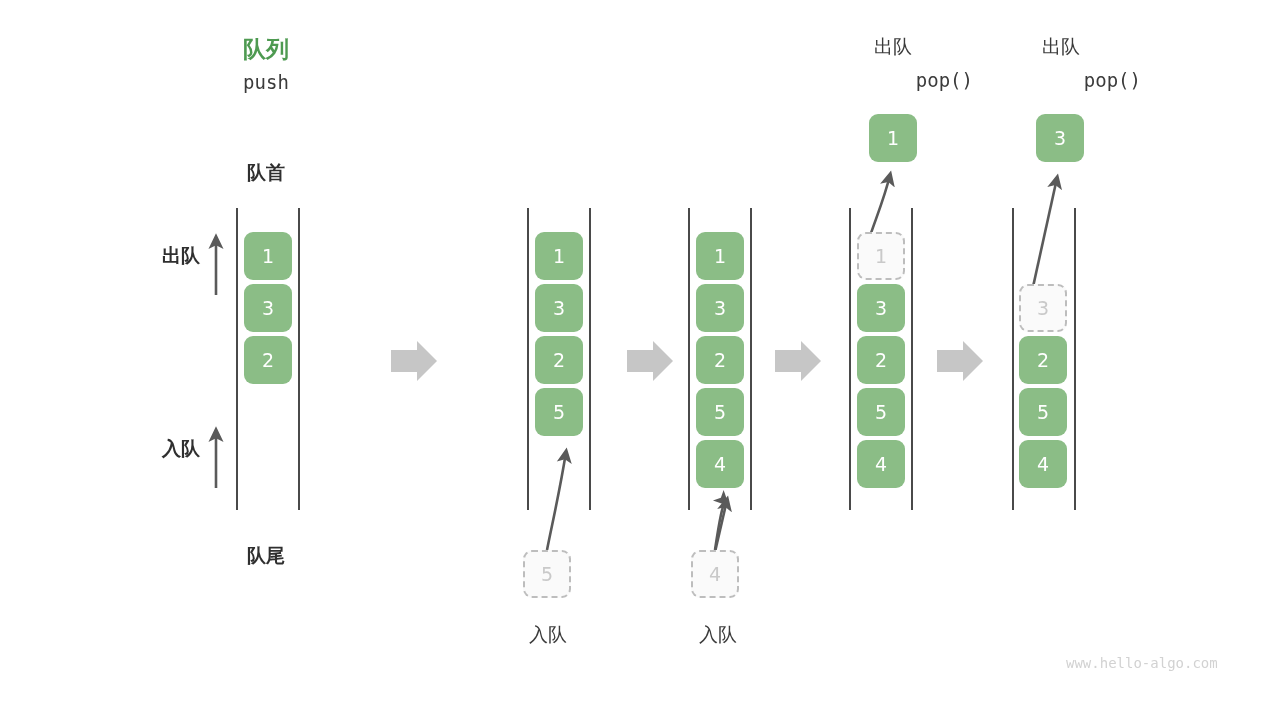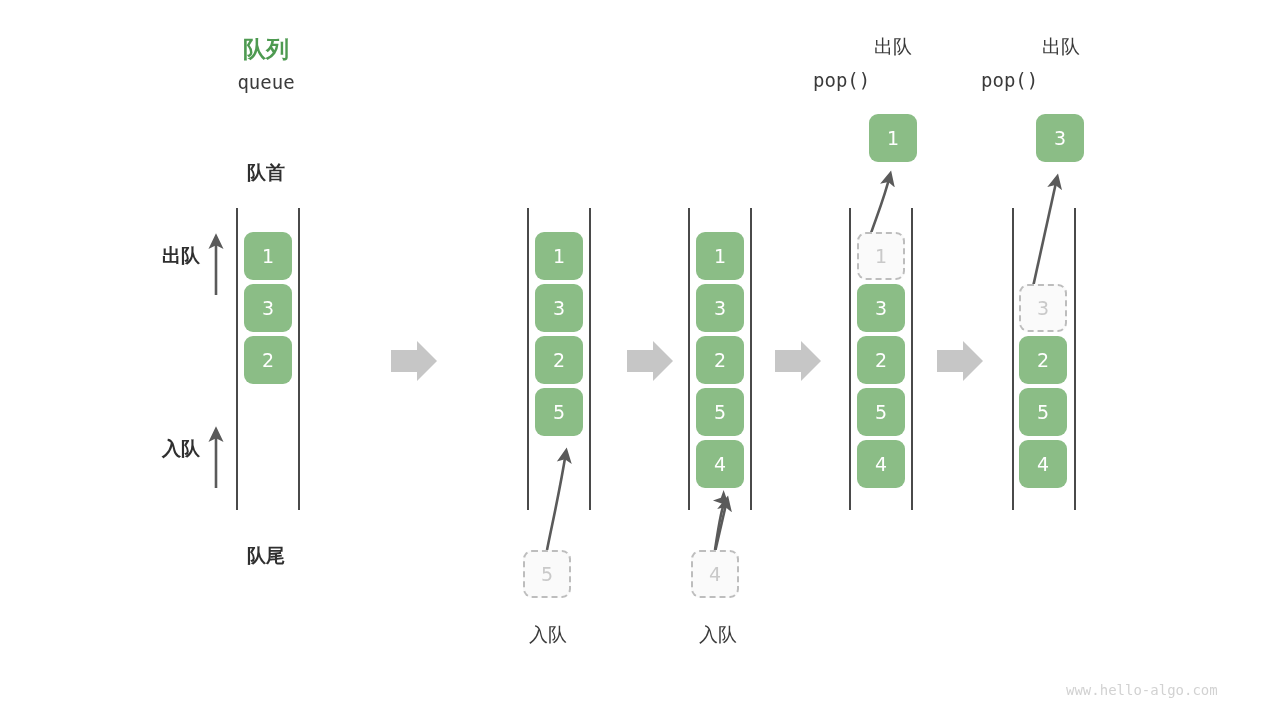--- a/index.html
+++ b/index.html
@@ -62,21 +62,21 @@
     font-family: "DejaVu Sans", sans-serif;
     font-size: 19px;
     color: #3b3b3b;
     text-align: center;
     white-space: nowrap;
   }
   .op-code {
     font-family: "DejaVu Sans Mono", monospace;
     font-size: 19px;
     color: #3b3b3b;
-    text-align: left;
+    text-align: right;
     white-space: nowrap;
   }
   .op-code .val { color: #3f8c43; font-weight: bold; }
 
   .watermark {
     font-family: "DejaVu Sans Mono", monospace;
     font-size: 14px;
     color: #d2d2d2;
     white-space: nowrap;
   }
@@ -149,21 +149,21 @@
     </g>
     <g fill="#c6c6c6">
       <path d="M775,350 L801,350 L801,341 L821,361 L801,381 L801,372 L775,372 Z"></path>
     </g>
     <g fill="#c6c6c6">
       <path d="M937,350 L963,350 L963,341 L983,361 L963,381 L963,372 L937,372 Z"></path>
     </g>
   </svg>
 
   <div class="abs title-cn" style="left:186px; top:34px; width:160px;">队列</div>
-  <div class="abs title-en" style="left:186px; top:71px; width:160px;">queue</div>
+  <div class="abs title-en" style="left:186px; top:71px; width:160px;">push</div>
 
   <div class="abs end-label" style="left:186px; top:543px; width:160px;">队尾</div>
   <div class="abs end-label" style="left:186px; top:160px; width:160px;">队首</div>
 
   <div class="abs dir-label" style="left:120px; top:243px; width:80px;">出队</div>
   <div class="abs dir-label" style="left:120px; top:436px; width:80px;">入队</div>
 
   <div class="rail" style="left:236px; top:208px; height:302px;"></div>
   <div class="rail" style="left:298px; top:208px; height:302px;"></div>
 
@@ -216,15 +216,15 @@
   <div class="node" style="left:1036px; top:114px;">3</div>
 
   <div class="rail" style="left:1012px; top:208px; height:302px;"></div>
   <div class="rail" style="left:1074px; top:208px; height:302px;"></div>
 
   <div class="node ghost" style="left:1019px; top:284px;">3</div>
   <div class="node" style="left:1019px; top:336px;">2</div>
   <div class="node" style="left:1019px; top:388px;">5</div>
   <div class="node" style="left:1019px; top:440px;">4</div>
 
-  <div class="abs watermark" style="left:1066px; top:682px;">www.hello-algo.com</div>
+  <div class="abs watermark" style="left:1066px; top:655px;">www.hello-algo.com</div>
 
 </div>
 
 </body></html>

